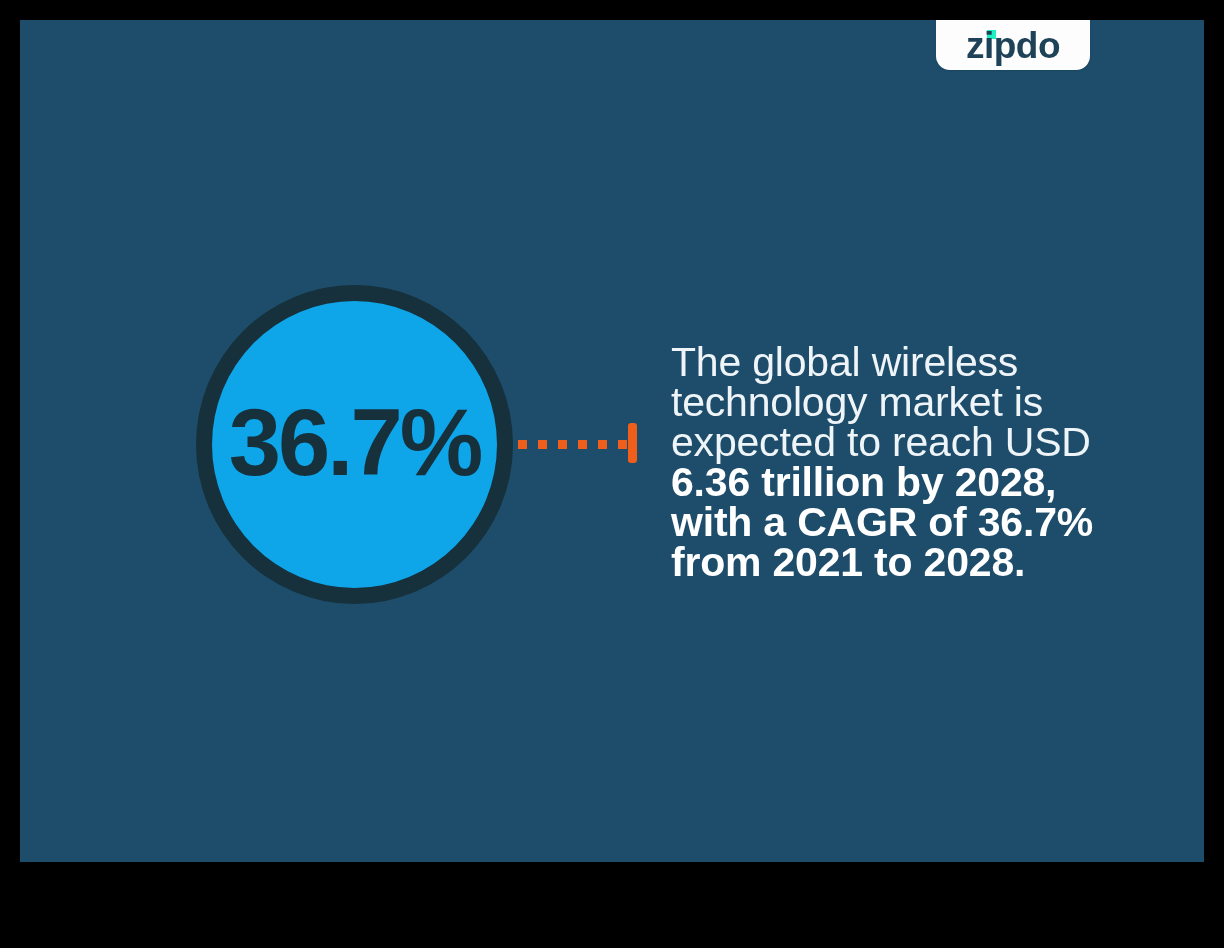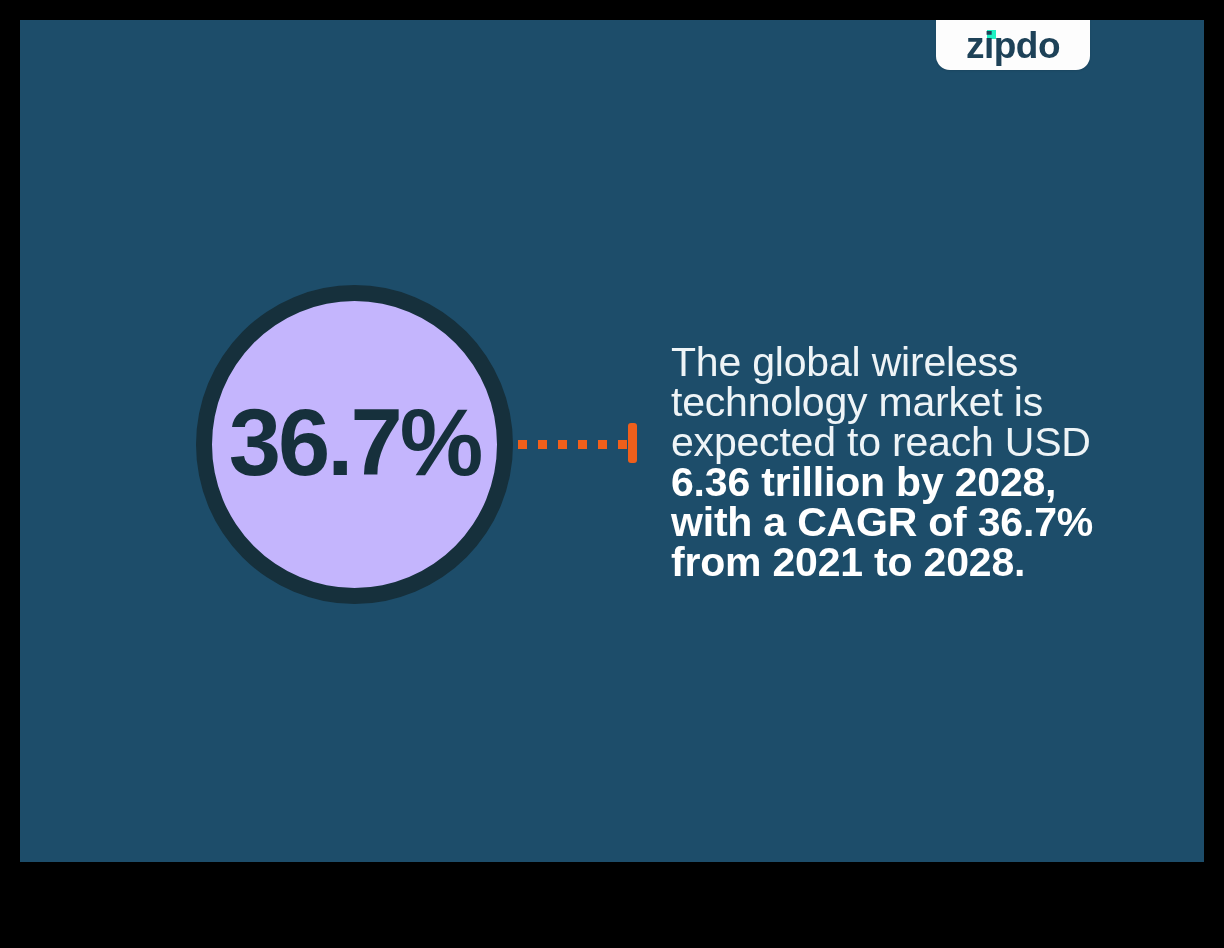--- a/index.html
+++ b/index.html
@@ -68,21 +68,21 @@
   }
 
   
   #stat-circle {
     position: absolute;
     left: 176px;            
     top: 265px;             
     width: 317px;
     height: 319px;
     border-radius: 50%;
-    background: #c4b5fd;
+    background: #0ea5e9;
     border: 16px solid #16303c;
     box-sizing: border-box;
     display: flex;
     align-items: center;
     justify-content: center;
   }
   #stat-value {
     font-family: "Liberation Sans", sans-serif;
     font-size: 94px;
     font-weight: 700;

